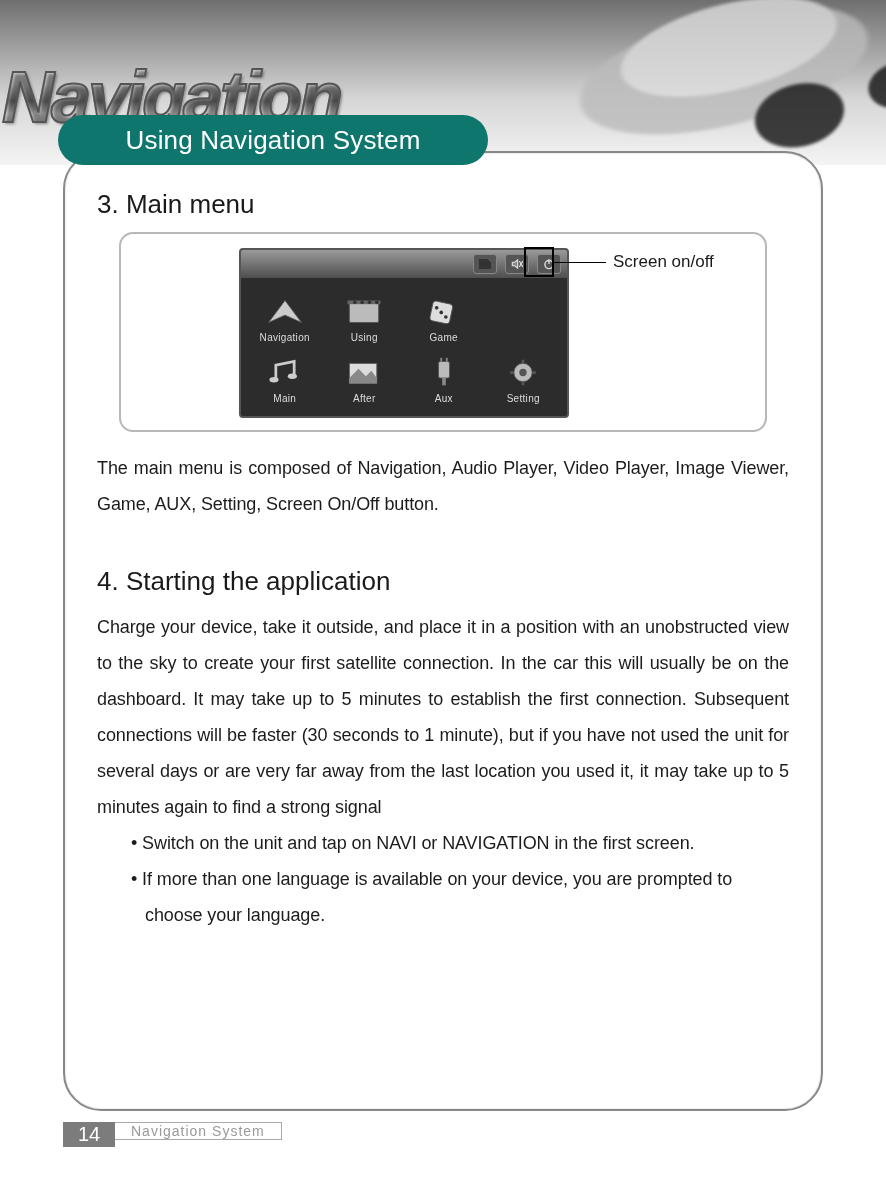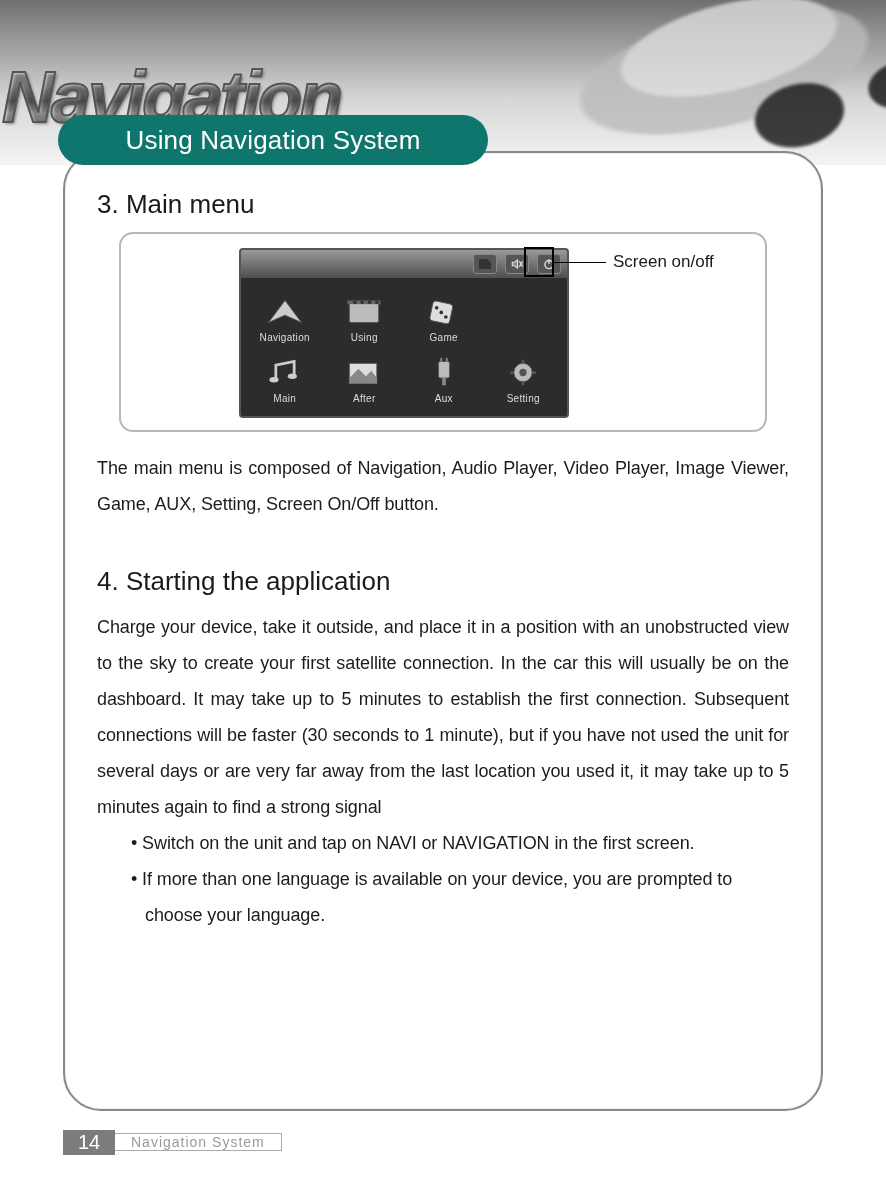--- a/index.html
+++ b/index.html
@@ -175,21 +175,21 @@
     font-size: 17px;
     font-family: "Futura", "Century Gothic", Arial, sans-serif;
     color: #1a1a1a;
   }
 
   
   .footer {
     position: absolute;
     left: 63px; top: 1122px;
     height: 40px;
-    display: flex; align-items: center;
+    display: flex; align-items: flex-start;
   }
   .footer .page-no {
     width: 52px;
     background: #7c7c7c;
     color: #fff;
     display: flex; align-items: center; justify-content: center;
     font-family: "Eurostile", "Arial Narrow", Arial, sans-serif;
     font-size: 20px;
     border: 1px solid #7c7c7c;
   }

